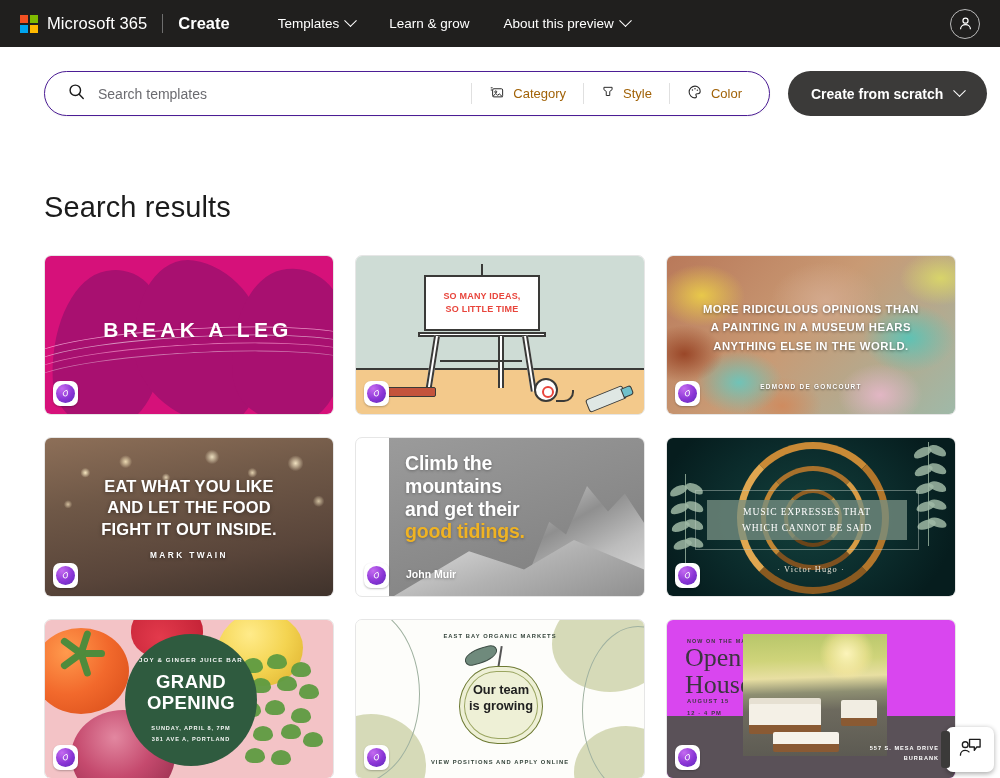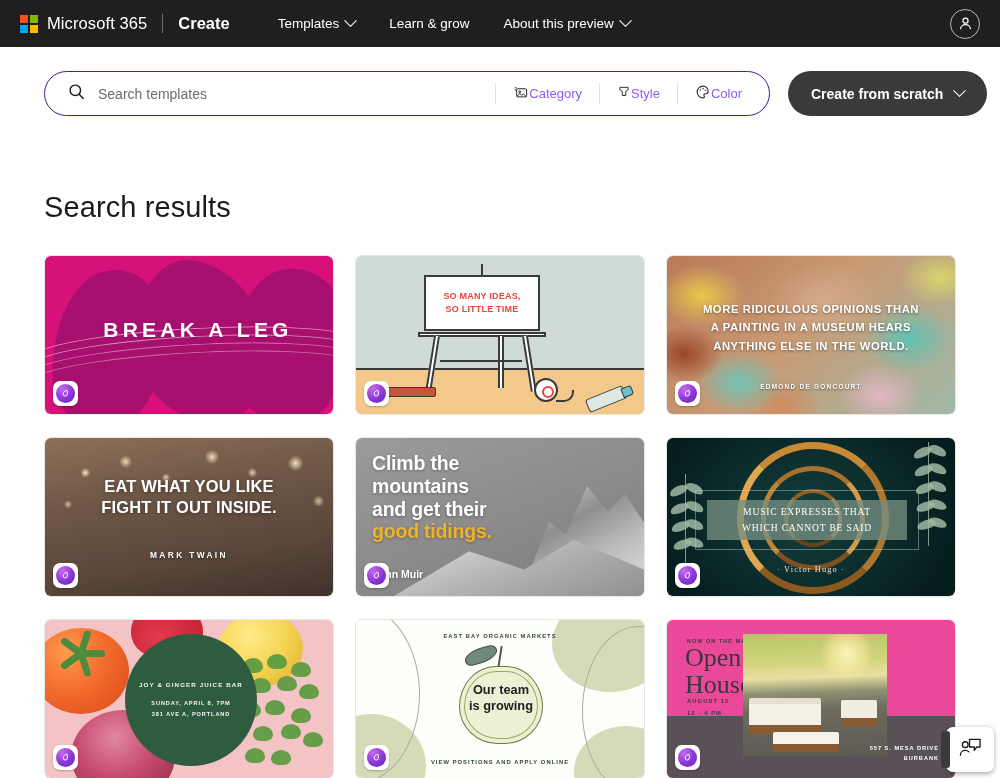--- a/index.html
+++ b/index.html
@@ -125,22 +125,23 @@
     background: transparent;
     width: 100%;
     padding: 0;
   }
   .search-input::placeholder { color: #6b6b70; }
 
   .filters { display: flex; align-items: center; padding-right: 10px; }
   .filter-btn {
     display: flex;
     align-items: center;
+    gap: 8px;
     font-size: 13px;
-    color: #8b5cf6;
+    color: #a16207;
     padding: 0 17px;
     cursor: pointer;
     white-space: nowrap;
     height: 22px;
   }
   .filter-div { width: 1px; height: 21px; background: #e0e0e0; flex: none; }
 
   .create-btn {
     height: 45px;
     background: #3b3a39;
@@ -330,21 +331,21 @@
     line-height: 1.29; letter-spacing: .15px;
     text-shadow: 0 1px 4px rgba(0,0,0,.4);
   }
   .c4 .attr {
     position: absolute; left: 0; right: 0; bottom: 36px;
     text-align: center; color: #fff; font-size: 8.3px; font-weight: bold;
     letter-spacing: 2.4px; text-shadow: 0 1px 3px rgba(0,0,0,.5);
   }
 
   
-  .c5 { background: linear-gradient(160deg, #9b9b9b 0%, #8d8d8d 45%, #7c7c7c 100%); }
+  .c5 { background: linear-gradient(160deg, #9b9b9b 0%, #8d8d8d 45%, #7c7c7c 100%); margin-left: 33px; }
   .c5 .mtn {
     position: absolute; right: -6px; bottom: 0; width: 210px; height: 128px;
     background: linear-gradient(150deg, #efefef 0%, #cfcfcf 28%, #8f8f8f 52%, #bcbcbc 72%, #e4e4e4 100%);
     clip-path: polygon(38% 100%, 52% 42%, 60% 52%, 70% 14%, 80% 34%, 88% 20%, 100% 50%, 100% 100%);
   }
   .c5 .mtn2 {
     position: absolute; right: 0; bottom: 0; width: 250px; height: 70px;
     background: linear-gradient(160deg, #e9e9e9 0%, #b2b2b2 55%, #909090 100%);
     clip-path: polygon(0 100%, 30% 36%, 52% 62%, 72% 20%, 100% 62%, 100% 100%);
   }
@@ -481,21 +482,21 @@
   .c8 .top-label {
     position: absolute; left: 0; right: 0; top: 13px; text-align: center;
     font-size: 5.8px; letter-spacing: 1.05px; color: #33433a; font-weight: bold;
   }
   .c8 .bot-label {
     position: absolute; left: 0; right: 0; bottom: 13px; text-align: center;
     font-size: 5.8px; letter-spacing: 1.05px; color: #33433a; font-weight: bold;
   }
 
   
-  .c9 { background: #ec4899; }
+  .c9 { background: #d946ef; }
   .c9 .lower { position: absolute; left: 0; right: 0; bottom: 0; height: 62px; background: #5a5158; }
   .c9 .pre {
     position: absolute; left: 20px; top: 18px; font-size: 5.4px;
     letter-spacing: 1.1px; color: #3c3640; font-weight: bold;
   }
   .c9 .big {
     position: absolute; left: 18px; top: 24px; font-size: 26px;
     line-height: 1.05; color: #3c3640; font-family: "Liberation Serif", serif;
   }
   .c9 .date {
@@ -705,20 +706,21 @@
             <path d="M15 5c-5 1-8 4-8 8a4.5 4.5 0 009 0V7"></path>
           </svg>
         </span>
     </div>
   </div>
 
   <div class="card">
     <div class="card-inner c4">
       <div class="q">
         <div>EAT WHAT YOU LIKE</div>
+        <div>AND LET THE FOOD</div>
         <div>FIGHT IT OUT INSIDE.</div>
       </div>
       <div class="attr">MARK TWAIN</div>
     </div>
     <div class="badge">
       <span class="orb">
           <svg width="11" height="11" viewBox="0 0 24 24" fill="none" stroke="#fff" stroke-width="2.1" stroke-linecap="round">
             <path d="M15 5c-5 1-8 4-8 8a4.5 4.5 0 009 0V7"></path>
           </svg>
         </span>
@@ -815,20 +817,24 @@
           <i style="left:28px;top:46px"></i>
           <i style="left:54px;top:54px"></i>
         <i style="left:16px;top:72px"></i>
           <i style="left:44px;top:70px"></i>
           <i style="left:66px;top:78px"></i>
         <i style="left:8px;top:94px"></i>
           <i style="left:34px;top:96px"></i>
       </span>
       <div class="circle">
         <div class="pre">JOY &amp; GINGER JUICE BAR</div>
+        <div class="big">
+          <div>GRAND</div>
+          <div>OPENING</div>
+        </div>
         <div class="sub">
           <div>SUNDAY, APRIL 8, 7PM</div>
           <div>381 AVE A, PORTLAND</div>
         </div>
       </div>
     </div>
     <div class="badge">
       <span class="orb">
           <svg width="11" height="11" viewBox="0 0 24 24" fill="none" stroke="#fff" stroke-width="2.1" stroke-linecap="round">
             <path d="M15 5c-5 1-8 4-8 8a4.5 4.5 0 009 0V7"></path>

